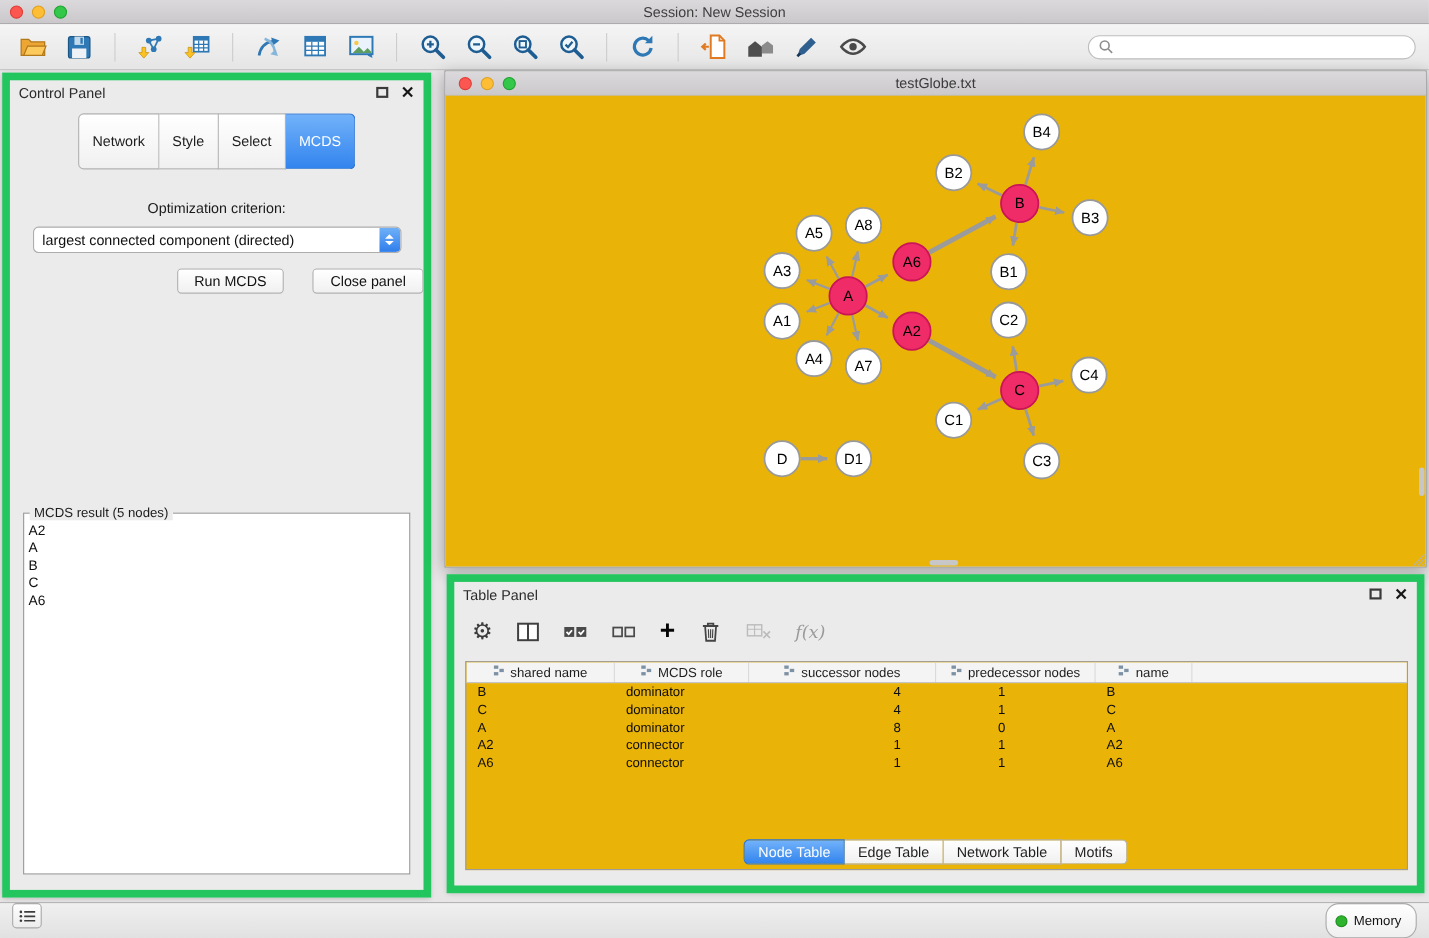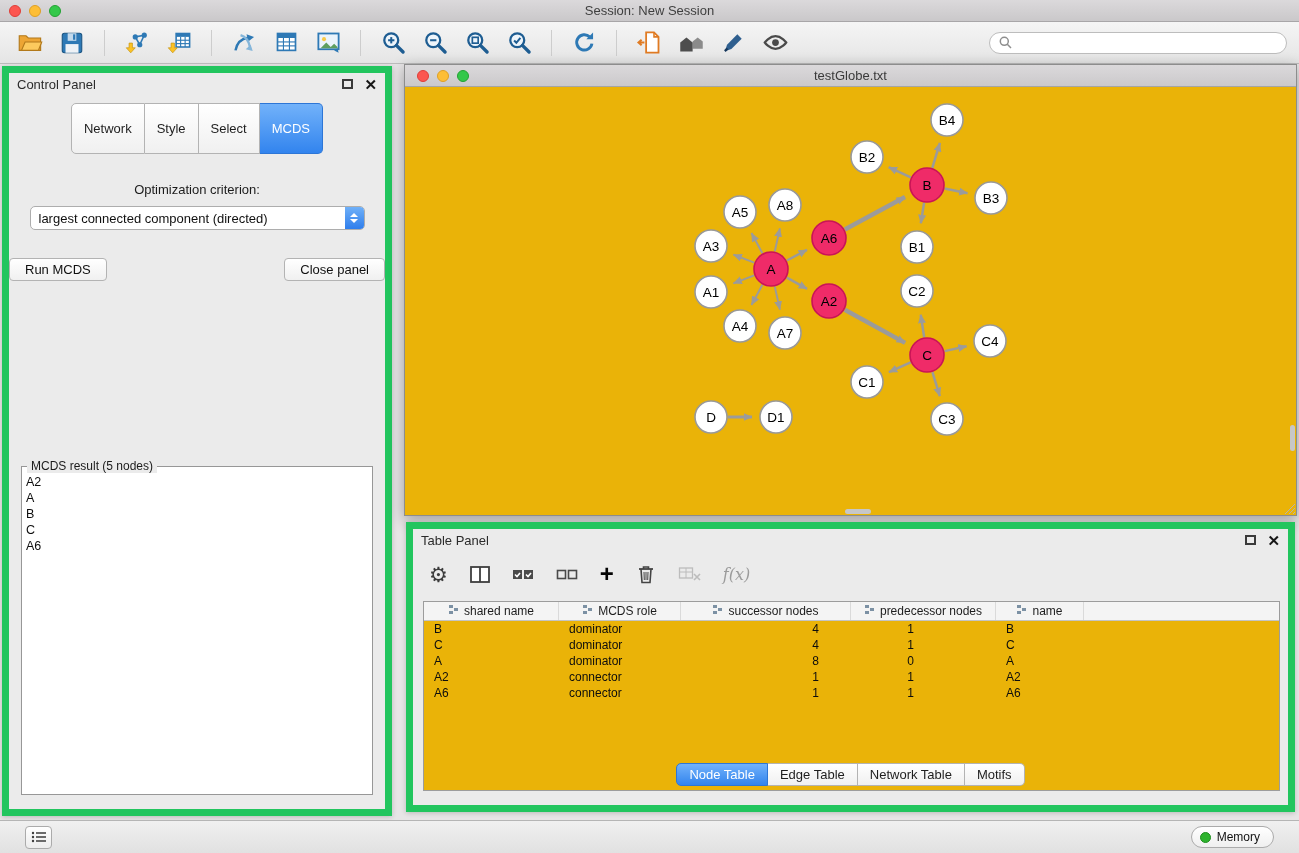--- a/index.html
+++ b/index.html
@@ -37,21 +37,21 @@
 .cp-tab{font-size:13px;padding:17px 12px;background:linear-gradient(#fff,#f0f0f0);border:1px solid #b3b3b3;border-left:none;color:#1e1e1e;cursor:pointer;white-space:nowrap}
 .cp-tab:first-child{border-left:1px solid #b3b3b3;border-radius:5px 0 0 5px}
 .cp-tab:last-child{border-radius:0 5px 5px 0}
 .cp-tab.active{background:linear-gradient(#72b2fa,#3284ee);color:#fff;border-color:#2d76d6}
 .opt-label{margin-top:28px;text-align:center;font-size:13px;color:#1b1b1b}
 .dropdown{margin:9px auto 0;width:335px;height:24px;background:#fff;border:1px solid #adadad;border-radius:5px;display:flex;align-items:stretch;overflow:hidden;cursor:pointer}
 .dd-text{flex:1;font-size:13px;padding-left:8px;color:#101010;white-space:nowrap;display:flex;align-items:center}
 .dd-arrows{width:19px;background:linear-gradient(#6fb0f8,#2f7eec);display:flex;flex-direction:column;align-items:center;justify-content:center;gap:2px}
 .arr-up{width:0;height:0;border-left:4px solid transparent;border-right:4px solid transparent;border-bottom:4px solid #fff}
 .arr-dn{width:0;height:0;border-left:4px solid transparent;border-right:4px solid transparent;border-top:4px solid #fff}
-.btn-row{display:flex;justify-content:space-between;gap:26px;margin-top:28px}
+.btn-row{display:flex;justify-content:flex-end;gap:26px;margin-top:14px}
 .mac-btn{font-size:13px;padding:3px 15px;background:linear-gradient(#fff,#f0f0f0);border:1px solid #b3b3b3;border-radius:4px;color:#101010;cursor:pointer}
 .result-box{position:absolute;left:12px;right:12px;top:386px;bottom:14px;border:1px solid #979797;background:#fff}
 .result-box legend{font-size:12px;background:#ebebeb;margin-left:5px;padding:0 4px;color:#1b1b1b}
 .result-list{padding:1px 4px;font-size:12.5px;color:#0d0d0d;height:100%;overflow:auto}
 .result-item{height:16px;line-height:16px;cursor:default}
 
 
 .net-window{position:absolute;left:404px;top:0;width:893px;height:452px;background:#fff;border:1px solid #8d8d8d;box-shadow:0 4px 14px rgba(0,0,0,.32)}
 .net-titlebar{height:22px;background:linear-gradient(#dbd9db,#cbc9cb);border-bottom:1px solid #a5a5a5;position:relative;display:flex;align-items:center;justify-content:center;font-size:13px;color:#3a3a3a}
 .net-titlebar .tl-group{left:12px}
@@ -78,21 +78,21 @@
 .td{padding-left:10px;color:#0d0d0d;overflow:hidden;white-space:nowrap}
 .td.num{text-align:right;padding-left:0;padding-right:32px}
 .td.col3{padding-right:82px}
 .table-tabs{position:absolute;left:0;right:0;bottom:19px;display:flex;justify-content:center}
 .ttab{font-size:13px;padding:3px 12px;background:linear-gradient(#fff,#f0f0f0);border:1px solid #b3b3b3;border-left:none;color:#1e1e1e;cursor:pointer;white-space:nowrap}
 .ttab:first-child{border-left:1px solid #b3b3b3;border-radius:5px 0 0 5px}
 .ttab:last-child{border-radius:0 5px 5px 0}
 .ttab.active{background:linear-gradient(#72b2fa,#3284ee);color:#fff;border-color:#2d76d6}
 
 
-.statusbar{position:absolute;left:0;right:0;bottom:0;height:33px;background:linear-gradient(#f0f0f0,#e1e1e1);border-top:1px solid #b5b5b5;display:flex;align-items:center;padding:0 25px}
+.statusbar{position:absolute;left:0;right:0;bottom:0;height:33px;background:linear-gradient(#f0f0f0,#e1e1e1);border-top:1px solid #b5b5b5;display:flex;padding:0 11px}
 .list-btn{width:27px;height:23px;border:1px solid #ababab;border-radius:4px;background:linear-gradient(#fff,#ececec);display:flex;align-items:center;justify-content:center;cursor:pointer}
 .memory-btn{margin-left:auto;display:flex;align-items:center;gap:6px;border:1px solid #ababab;border-radius:12px;background:linear-gradient(#fff,#efefef);padding:3px 13px 3px 8px;font-size:12px;color:#111;cursor:pointer}
 .mem-dot{width:11px;height:11px;border-radius:50%;background:#2db32d;border:1px solid #1d8d1d}
 </style>
 </head>
 <body>
 
 <div class="app">
 
   <div class="titlebar">

